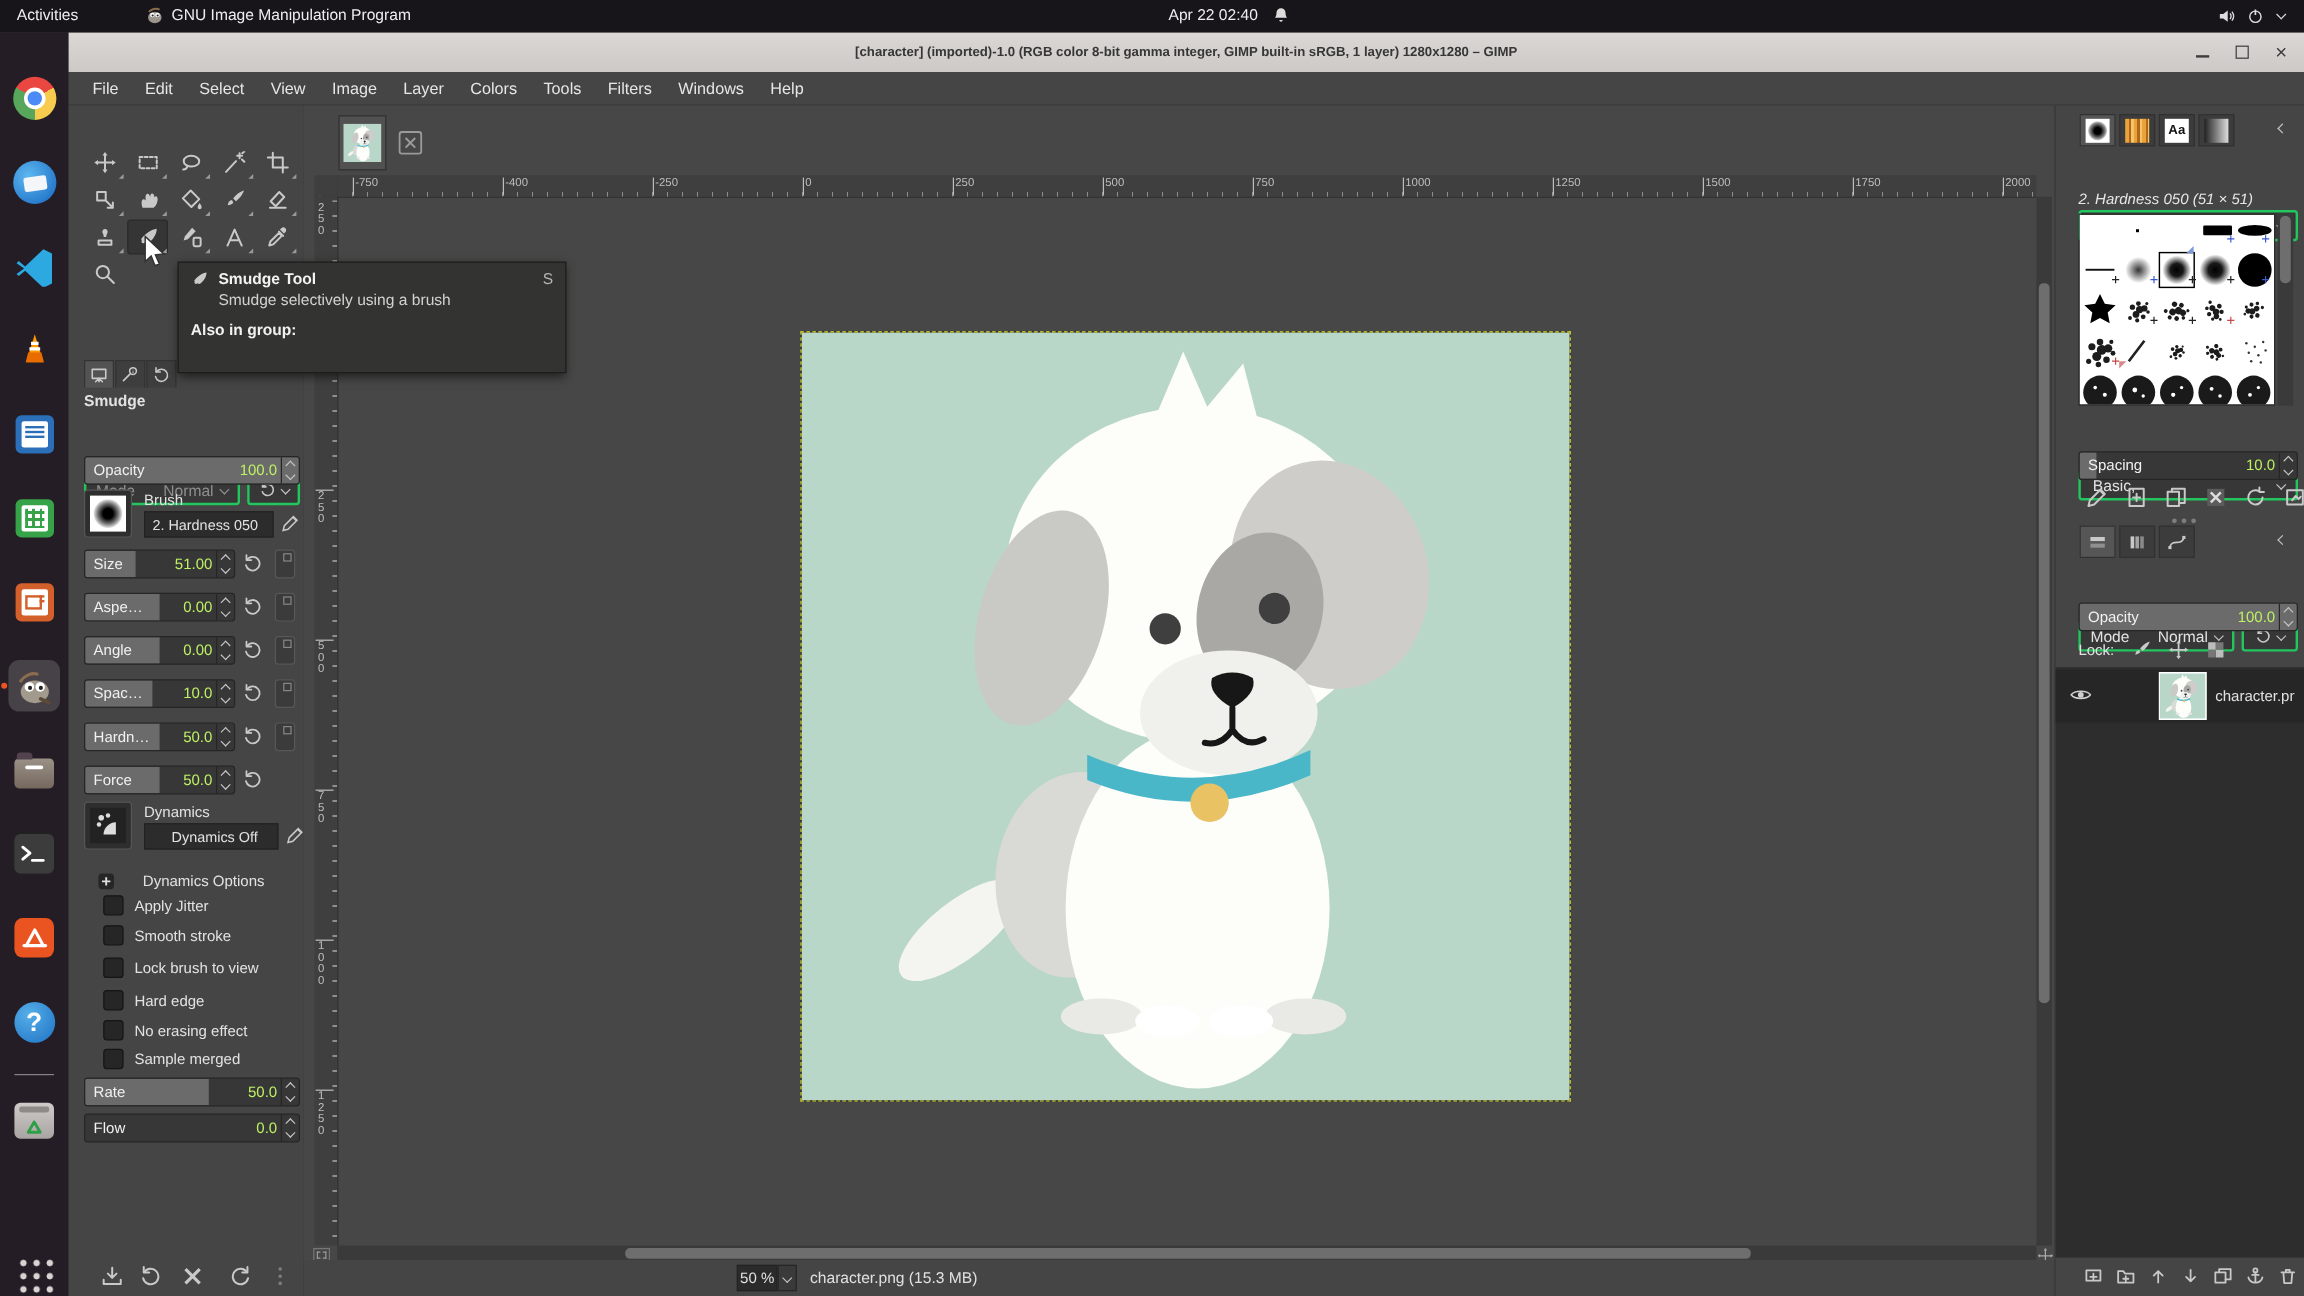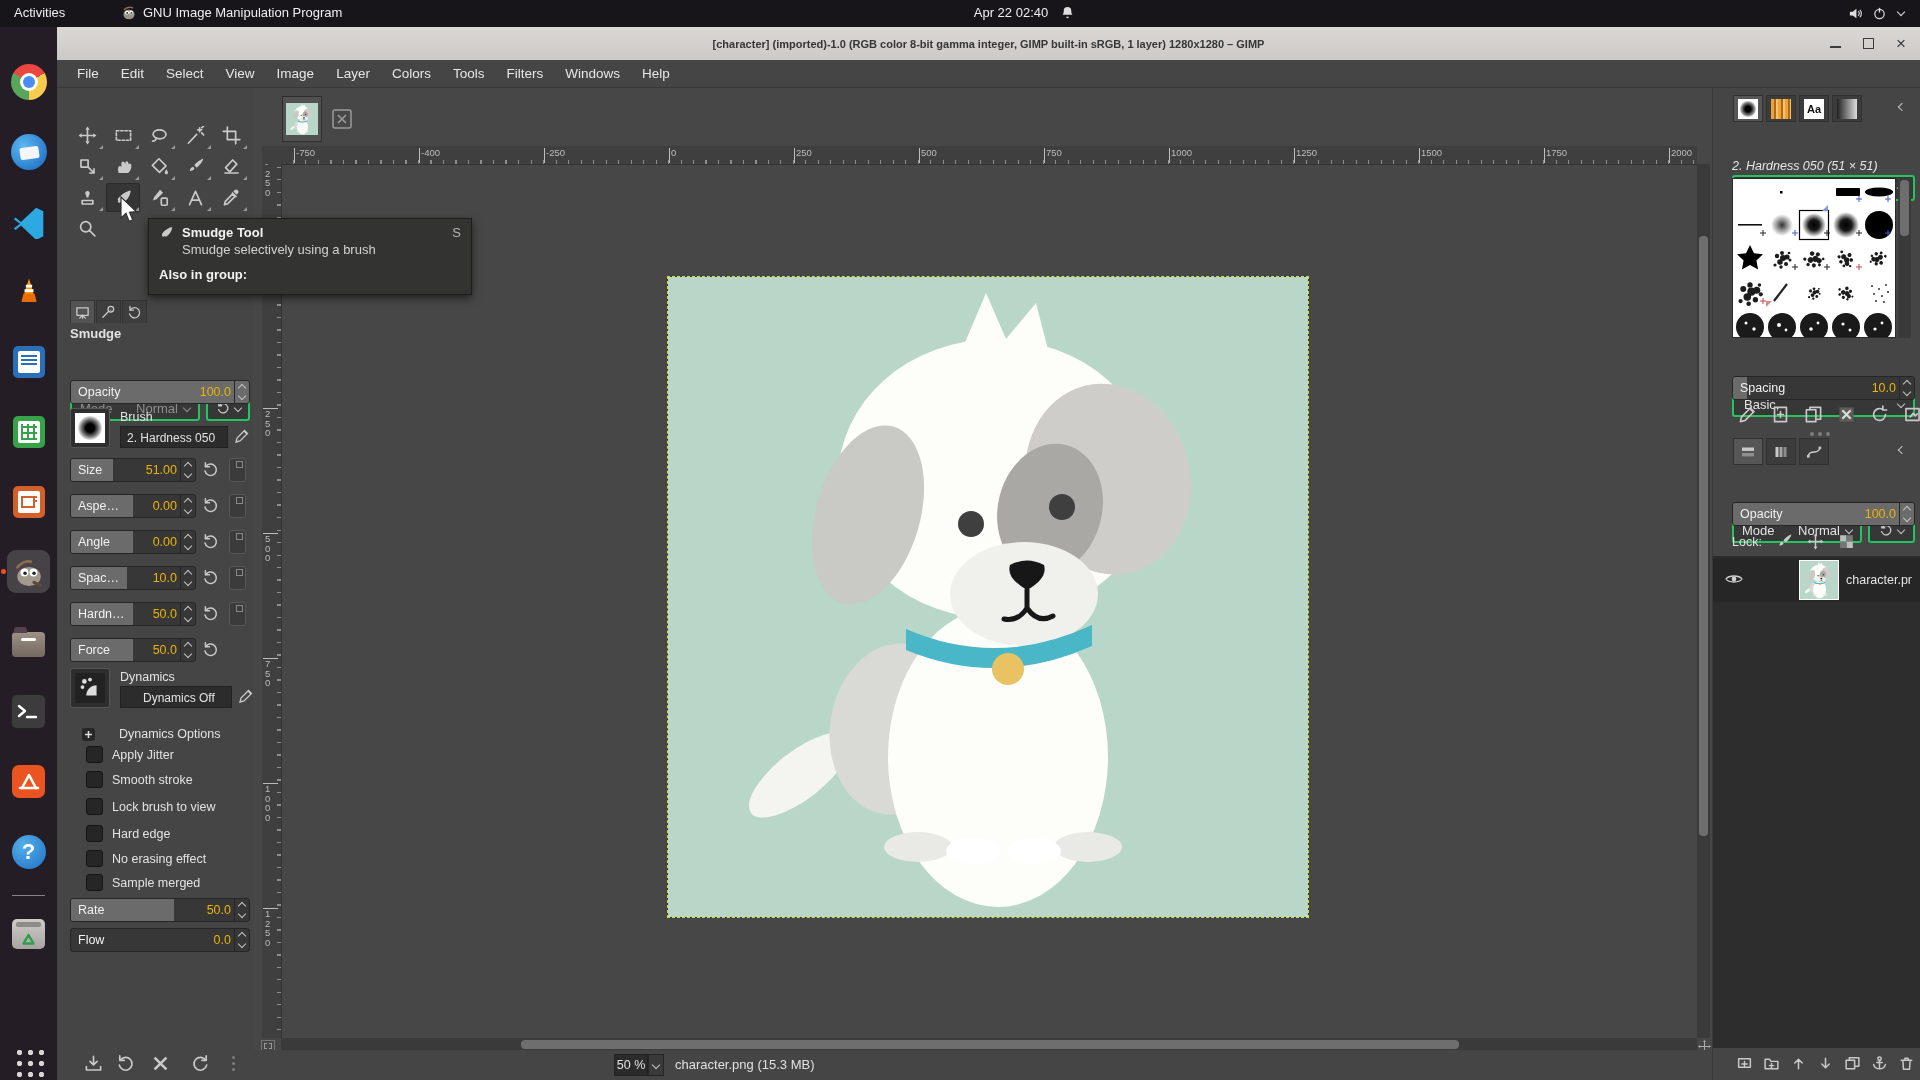--- a/index.html
+++ b/index.html
@@ -27,21 +27,21 @@
   .tool-cell.sel{background:#353535;box-shadow:inset 0 0 0 1px #2a2a2a;}
   .tool-cell .ic{width:19px;height:19px;}
   .tool-cell.grp::after{content:"";position:absolute;right:1px;bottom:1px;border-bottom:4px solid #9a9a9a;border-left:4px solid transparent;}
   .smalltab{position:absolute;width:25px;height:23px;background:#3e3e3e;border:1px solid #333;border-bottom:none;display:flex;align-items:center;justify-content:center;cursor:pointer;box-sizing:border-box;}
   .smalltab.on{background:#535353;}
   .smalltab .ic{width:15px;height:15px;}
   
   .ss{position:absolute;height:24px;background:#373737;border:1px solid #262626;border-radius:3px;overflow:hidden;cursor:pointer;box-sizing:border-box;}
   .ss .fill{position:absolute;left:0;top:0;bottom:0;background:#6b6b6b;}
   .ss .lb{position:absolute;left:7px;top:0;line-height:22px;font-size:12.5px;color:#f1f1f1;white-space:nowrap;}
-  .ss .vl{position:absolute;right:18px;top:0;line-height:22px;font-size:12.5px;color:#eab308;text-align:right;}
+  .ss .vl{position:absolute;right:18px;top:0;line-height:22px;font-size:12.5px;color:#bef264;text-align:right;}
   .ss .ar{position:absolute;right:0;top:0;bottom:0;width:14px;border-left:1px solid #262626;display:flex;flex-direction:column;align-items:center;justify-content:center;gap:2px;}
   .cv{display:inline-block;width:5px;height:5px;border-right:1.4px solid #c4c4c4;border-bottom:1.4px solid #c4c4c4;}
   .cv.d{transform:rotate(45deg);}.cv.u{transform:rotate(-135deg);}.cv.l{transform:rotate(135deg);}
   .rsticon{position:absolute;width:17px;height:17px;cursor:pointer;}
   .linkbox{position:absolute;width:17px;height:24px;background:#3b3b3b;border:1px solid #575757;border-radius:3px;cursor:pointer;box-sizing:border-box;}
   .linkbox::after{content:"";position:absolute;right:2px;top:2px;width:5px;height:5px;border:1px solid #888;}
   .ckrow{position:absolute;display:flex;align-items:center;gap:9px;cursor:pointer;}
   .ckbox{width:15px;height:15px;background:#262626;border:1px solid #151515;border-radius:3px;}
   .cklab{font-size:12.5px;color:#e2e2e2;}
   .ddbox{position:absolute;background:#373737;border:2px solid #22c55e;border-radius:3px;display:flex;align-items:center;box-sizing:border-box;cursor:pointer;margin-top:47px;}
@@ -64,21 +64,21 @@
   
   #statusbar{left:253px;top:1050px;width:1459px;height:30px;background:#454545;display:flex;align-items:center;}
   
   #rightpanel{left:1712px;top:88px;width:208px;height:992px;background:#454545;border-left:1px solid #383838;}
   .rtab{position:absolute;width:30px;height:27px;background:#3c3c3c;border:1px solid #313131;display:flex;align-items:center;justify-content:center;cursor:pointer;box-sizing:border-box;}
   .rtab.on{background:#565656;}
   .footic{position:absolute;width:19px;height:19px;cursor:pointer;}
   .dots{position:absolute;width:4px;height:4px;border-radius:50%;background:#7d7d7d;box-shadow:8px 0 #7d7d7d,-8px 0 #7d7d7d;}
   .vdots{position:absolute;width:3px;height:3px;border-radius:50%;background:#7d7d7d;box-shadow:0 6px #7d7d7d,0 12px #7d7d7d;}
   
-  #tooltip{left:148px;top:218px;width:324px;background:#333331;border:1px solid #1d1d1d;box-shadow:0 3px 8px rgba(0,0,0,.55);z-index:60;padding:6px 10px 8px 10px;box-sizing:border-box;}
+  #tooltip{left:148px;top:218px;width:324px;background:#333331;border:1px solid #1d1d1d;box-shadow:0 3px 8px rgba(0,0,0,.55);z-index:60;padding:6px 10px 24px 10px;box-sizing:border-box;}
   #tooltip .row{display:flex;align-items:center;gap:8px;}
   
   #cursor{z-index:100;pointer-events:none;}
   .it{font-style:italic;}
 </style>
 </head>
 <body>
 
 <div id="root">
 

